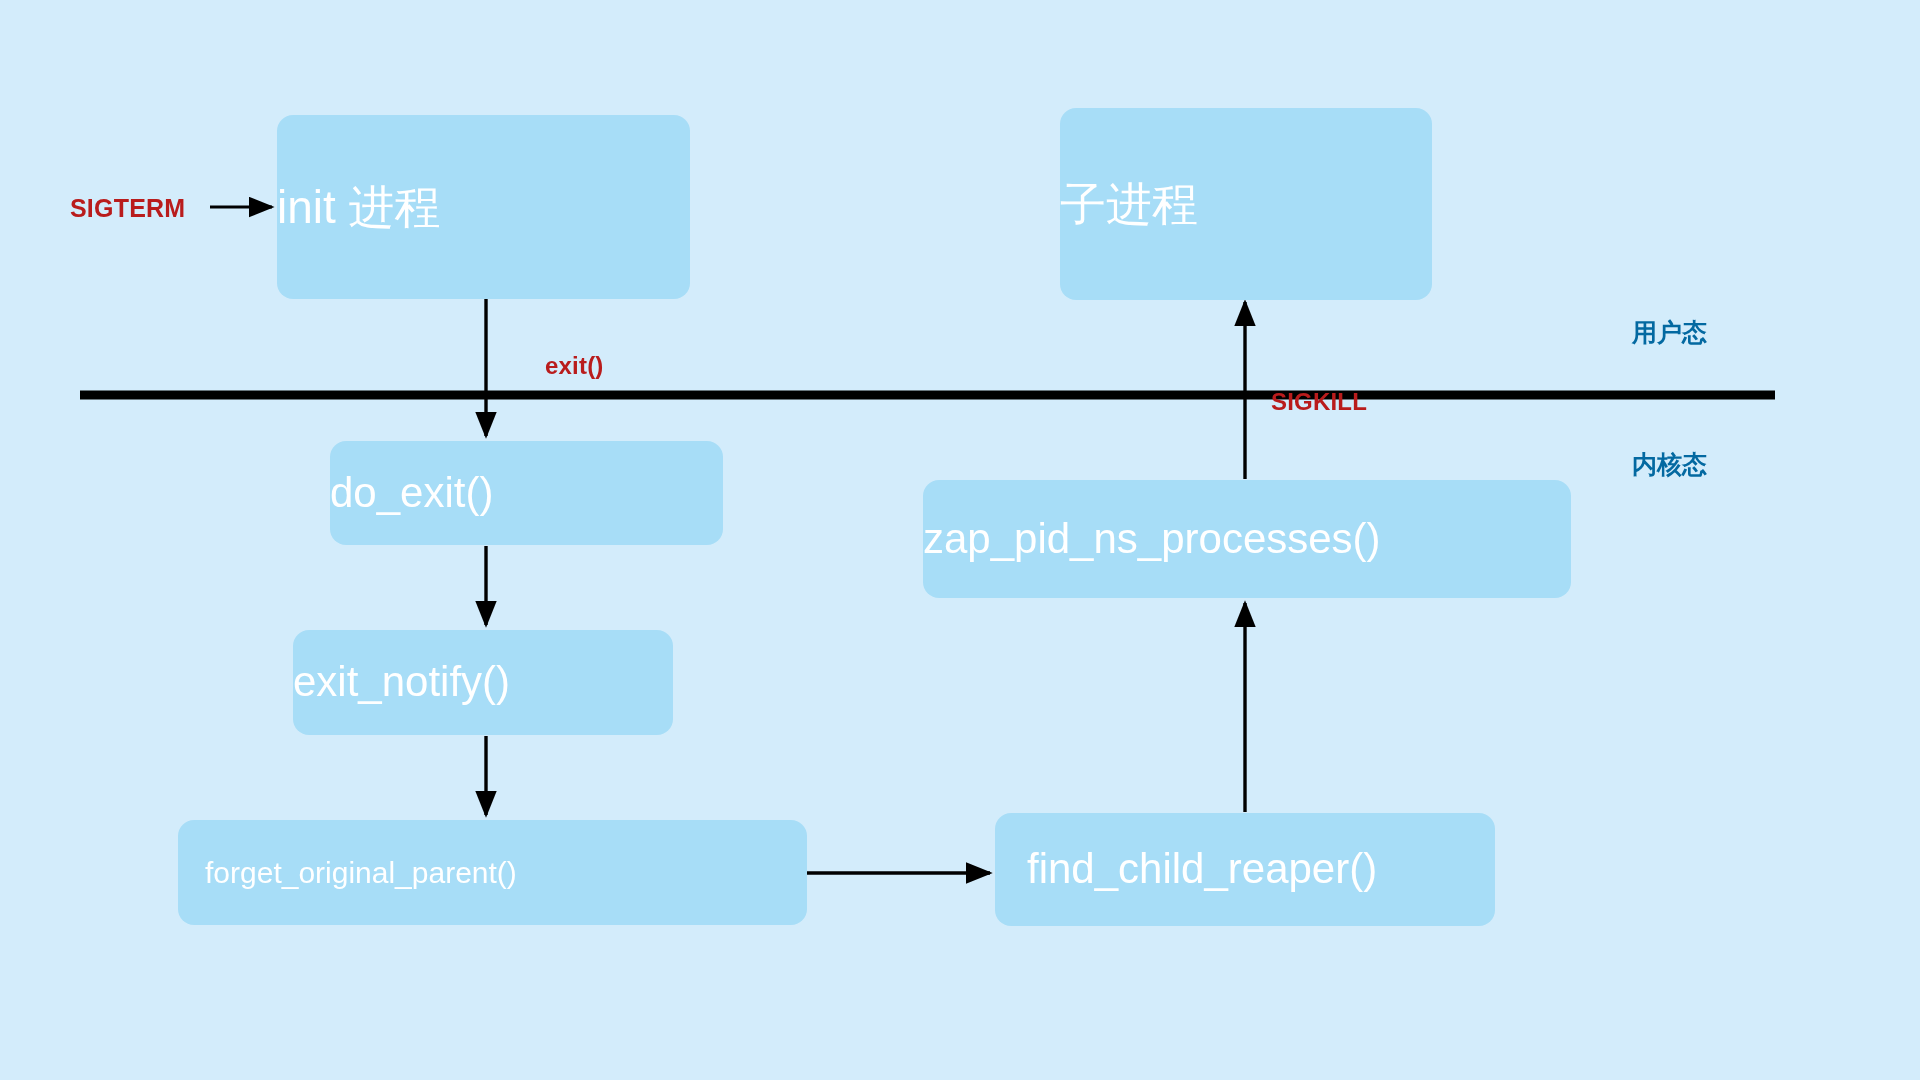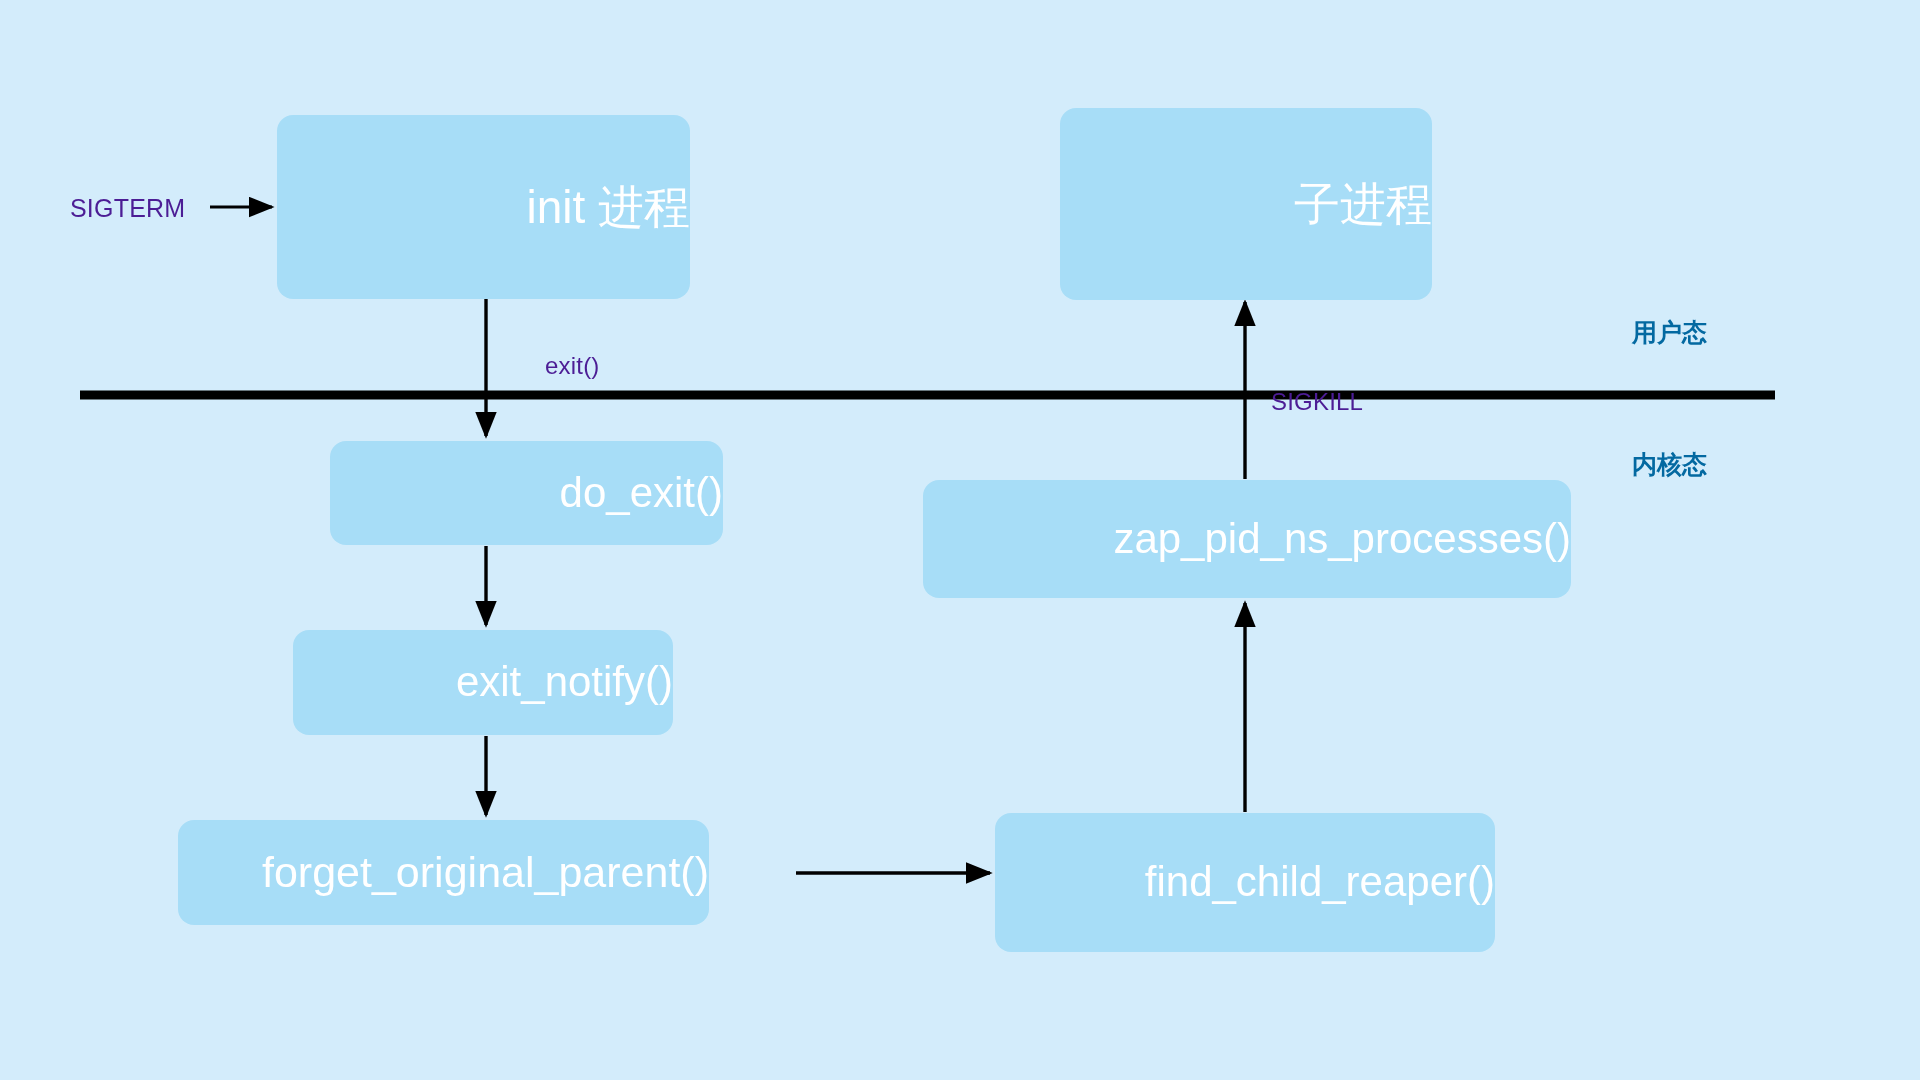--- a/index.html
+++ b/index.html
@@ -29,21 +29,21 @@
     pointer-events: none;
   }
   .node {
     position: absolute;
     box-sizing: border-box;
     background: #a7ddf7;
     border-radius: 16px;
     color: #ffffff;
     display: flex;
     align-items: center;
-    justify-content: flex-end;
+    justify-content: flex-start;
     text-align: center;
     line-height: 1.1;
     white-space: nowrap;
     font-weight: 400;
   }
   .node-init {
     left: 277px;
     top: 115px;
     width: 413px;
     height: 184px;
@@ -67,42 +67,44 @@
   .node-exit-notify {
     left: 293px;
     top: 630px;
     width: 380px;
     height: 105px;
     font-size: 42px;
   }
   .node-forget {
     left: 178px;
     top: 820px;
-    width: 531px;
+    width: 629px;
     height: 105px;
-    font-size: 43px;
+    font-size: 30px;
+    padding-left: 27px;
   }
   .node-zap {
     left: 923px;
     top: 480px;
     width: 648px;
     height: 118px;
     font-size: 42px;
   }
   .node-find-reaper {
     left: 995px;
     top: 813px;
     width: 500px;
-    height: 139px;
-    font-size: 42px;
+    height: 113px;
+    font-size: 42px;
+    padding-left: 32px;
   }
   .edge-label {
     position: absolute;
-    color: #4c1d95;
-    font-weight: normal;
+    color: #b91c1c;
+    font-weight: bold;
     font-size: 24px;
     white-space: nowrap;
     letter-spacing: 0.2px;
   }
   .label-sigterm {
     left: 70px;
     top: 194px;
     font-size: 25px;
   }
   .label-exit {

